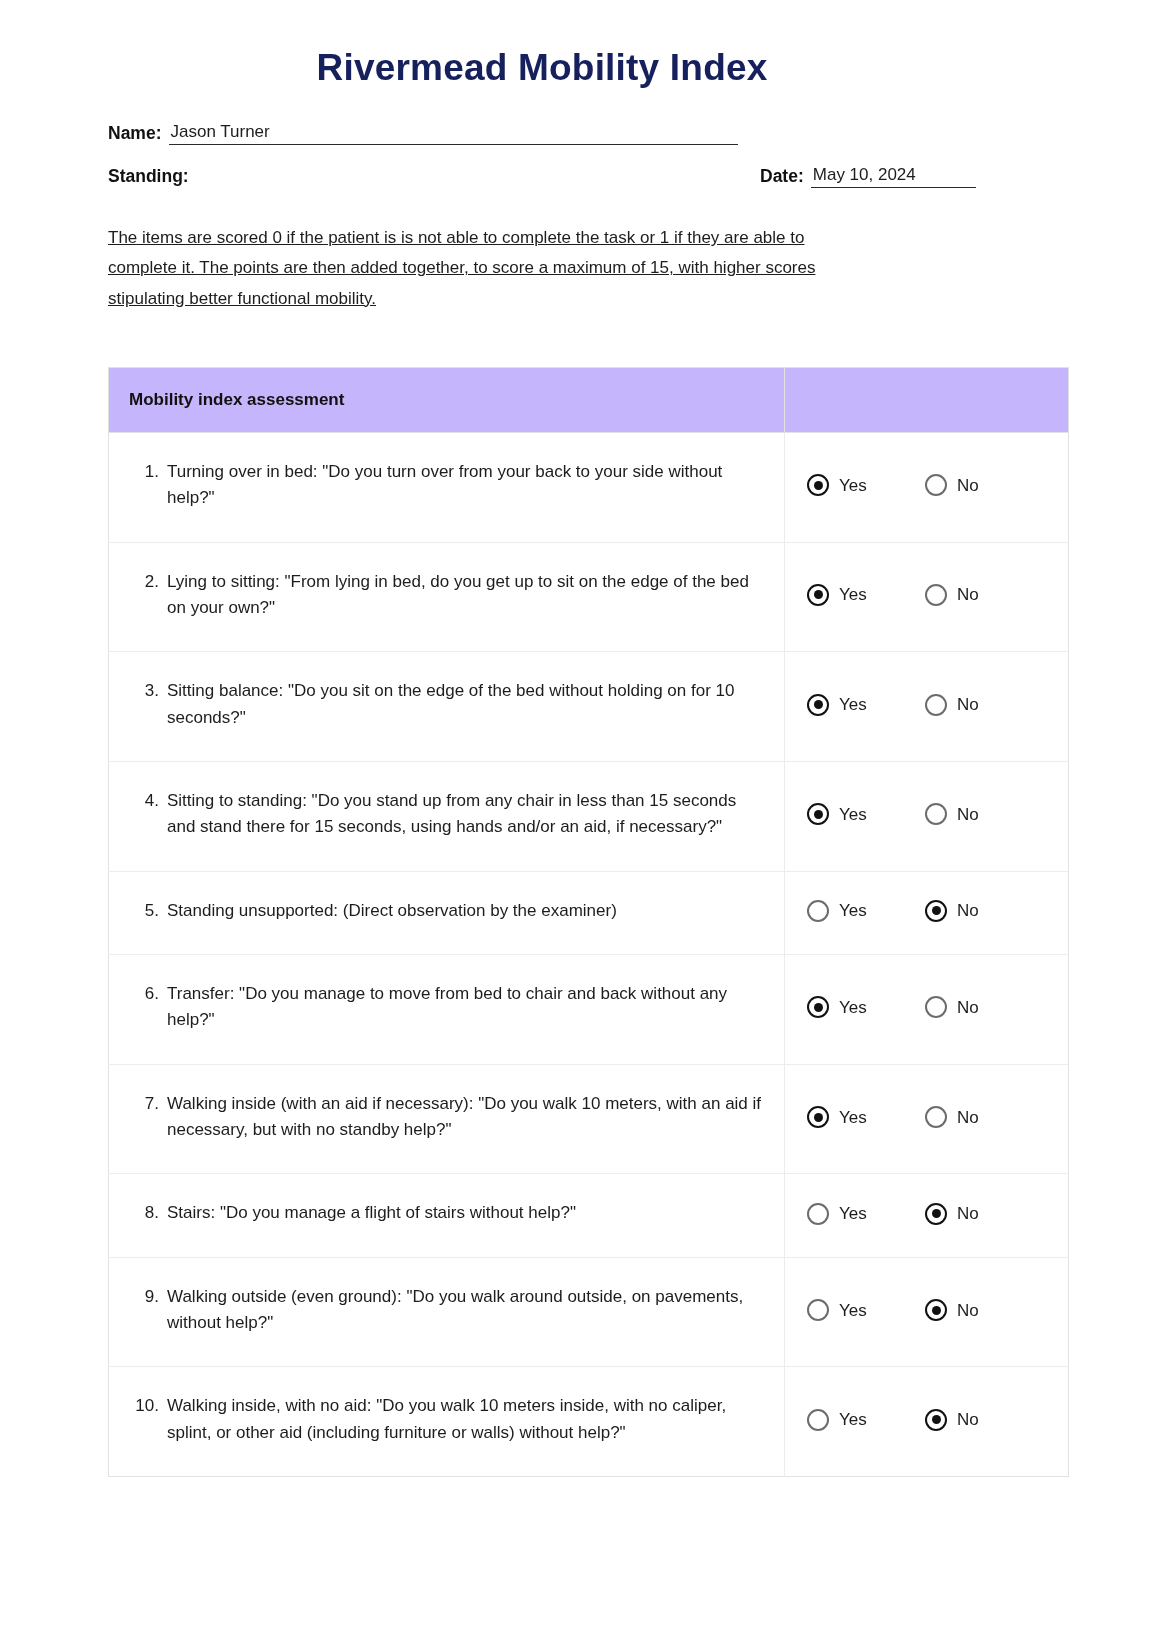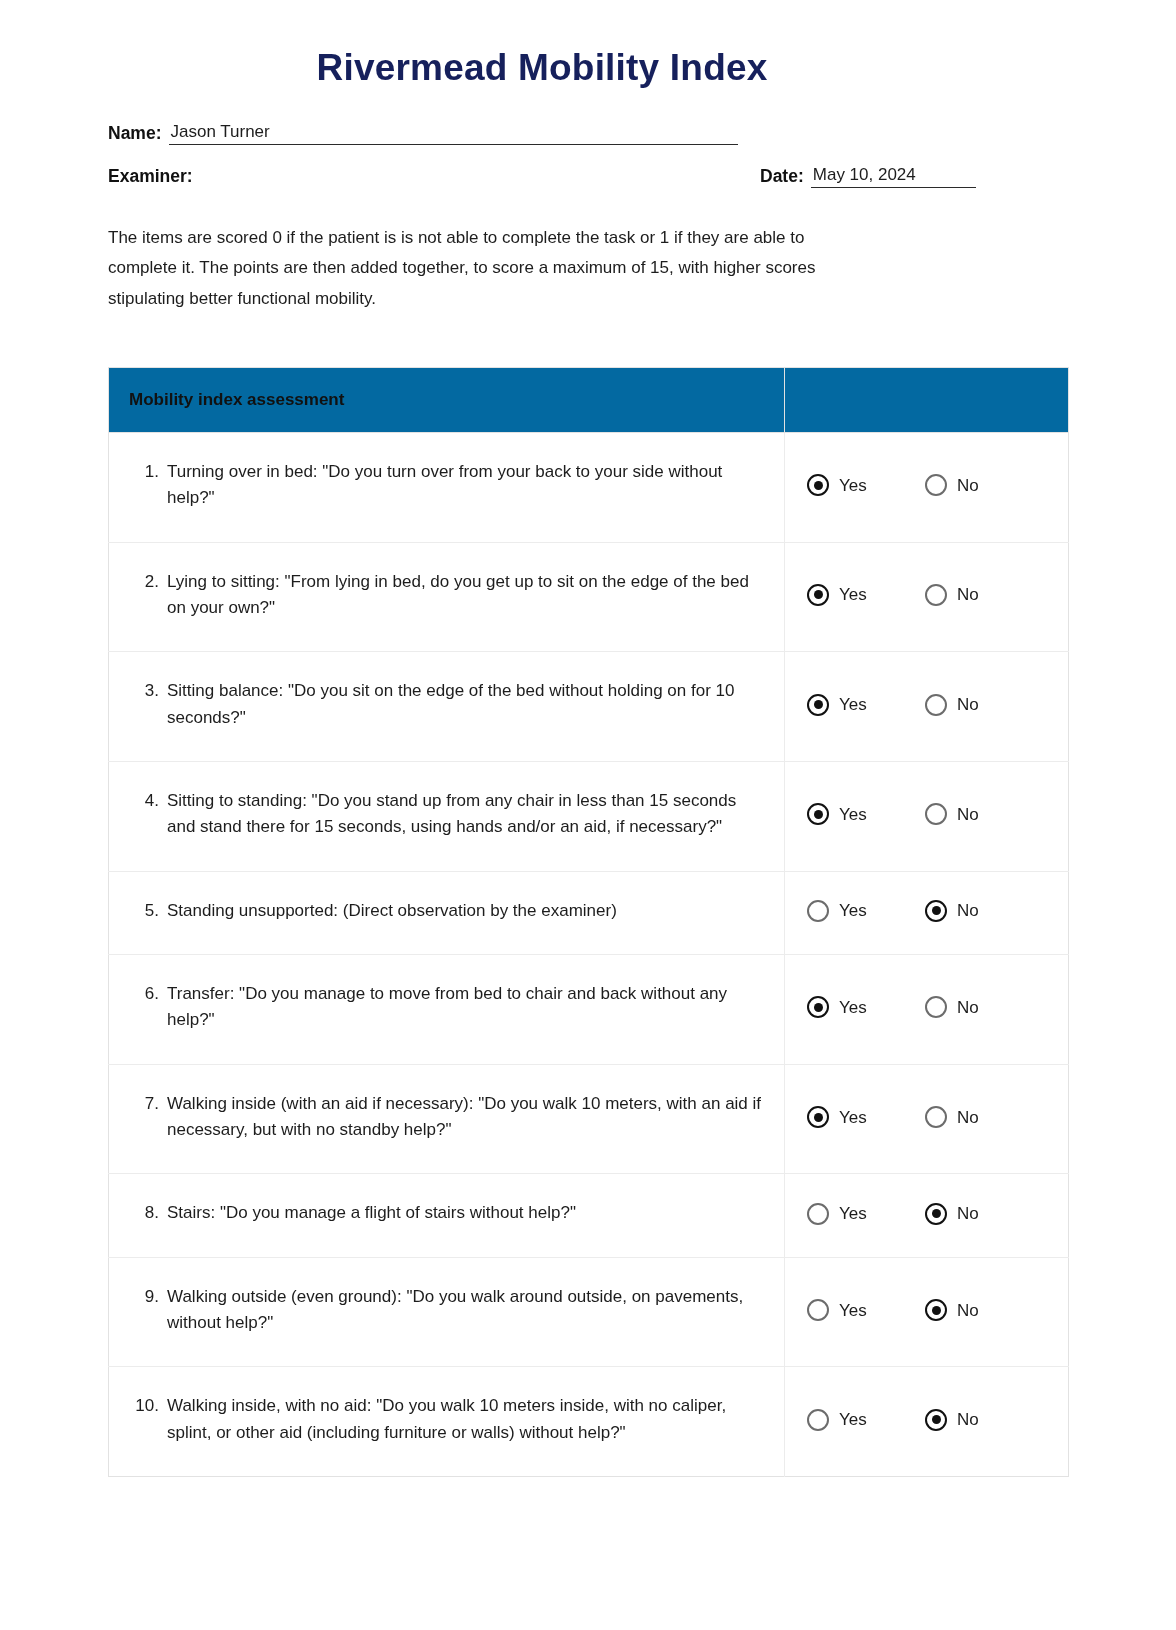--- a/index.html
+++ b/index.html
@@ -71,38 +71,39 @@
   }
 
   
   .intro {
     padding: 16px 108px 0 108px;
     font-size: 17px;
     line-height: 1.78;
     color: #1d1d1d;
     max-width: 960px;
     box-sizing: border-box;
+    text-decoration: underline;
   }
 
   
   .table-wrap {
     padding: 36px 108px 0 108px;
     box-sizing: border-box;
   }
   .tbl {
     width: 960px;
     border-collapse: collapse;
     border: 1px solid #e2e2e2;
     table-layout: fixed;
   }
   .tbl col.c-item  { width: 676px; }
   .tbl col.c-ans   { width: 284px; }
 
   .tbl thead th {
-    background: #0369a1;
+    background: #c4b5fd;
     border-bottom: 1px solid #e2e2e2;
     border-right: 1px solid #e2e2e2;
     text-align: left;
     font-size: 17px;
     font-weight: bold;
     color: #111111;
     padding: 22px 0 22px 20px;
     height: 52px;
     box-sizing: border-box;
   }
@@ -200,21 +201,21 @@
 
     <div class="field-row">
       <div class="field field-left">
         <span class="field-label">Name:</span>
         <span class="field-value">Jason Turner</span>
       </div>
     </div>
 
     <div class="field-row">
       <div class="field field-left">
-        <span class="field-label">Examiner:</span>
+        <span class="field-label">Standing:</span>
       </div>
       <div class="field field-right">
         <span class="field-label">Date:</span>
         <span class="field-value">May 10, 2024</span>
       </div>
     </div>
 
   </div>
 
   <p class="intro">The items are scored 0 if the patient is is not able to complete the task or 1 if they are able to complete it. The points are then added together, to score a maximum of 15, with higher scores stipulating better functional mobility.</p>

